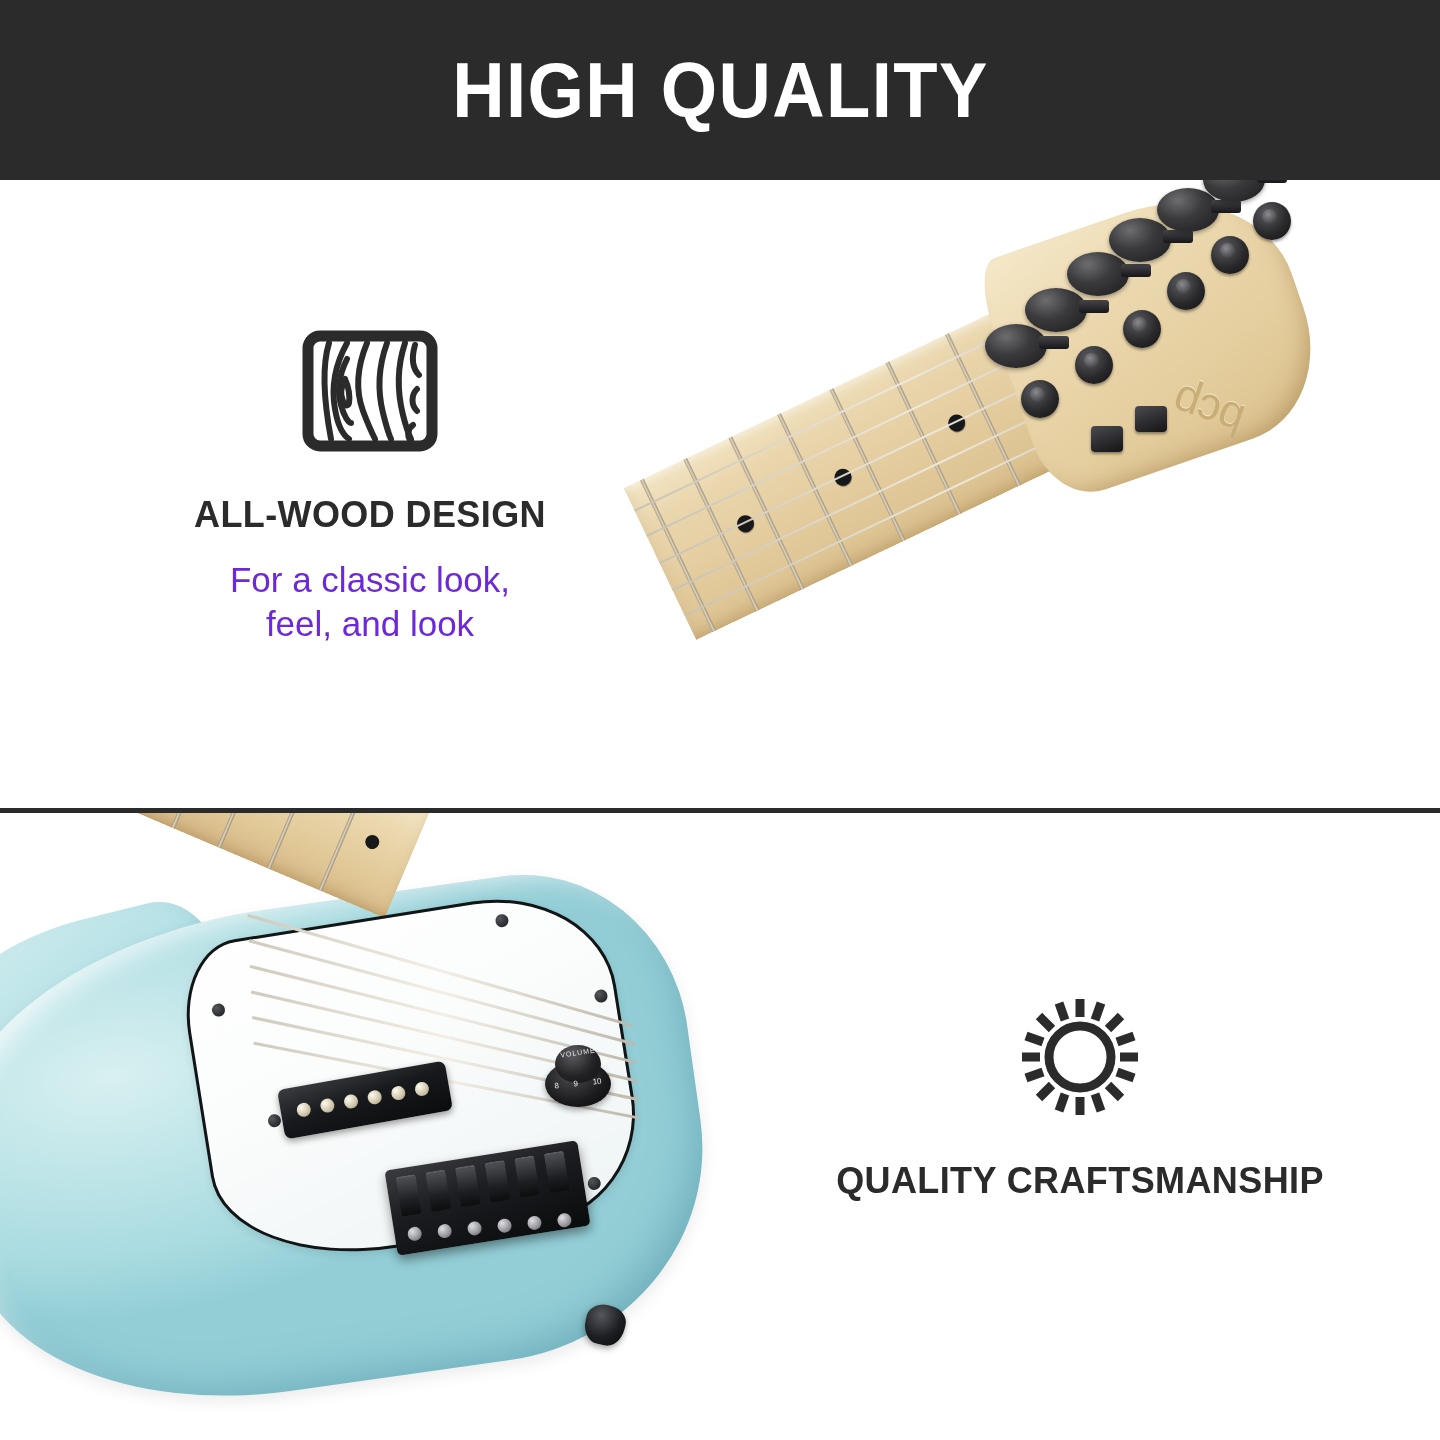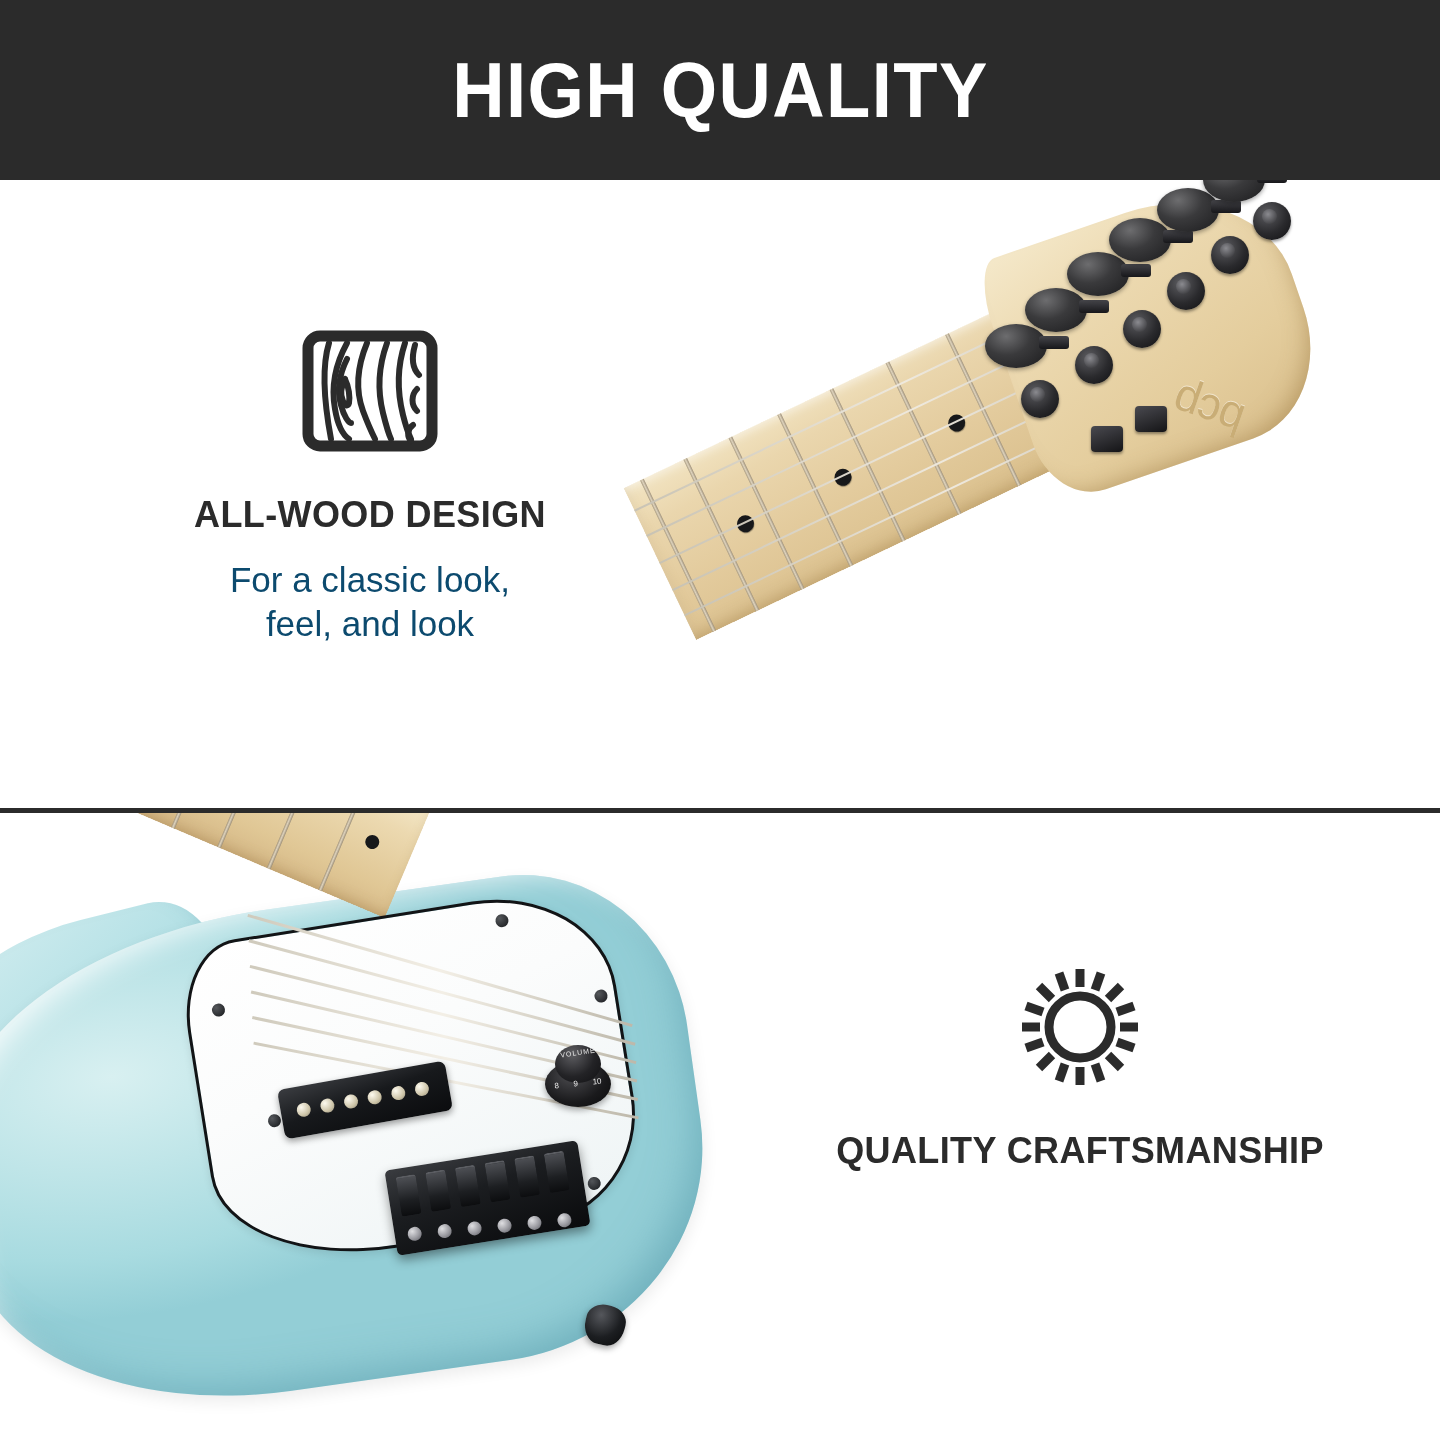--- a/index.html
+++ b/index.html
@@ -18,29 +18,29 @@
   }
 
   
   .panel-top{ position:absolute; left:0; top:180px; width:1440px; height:632px; background:#fff; overflow:hidden; }
   .divider{ position:absolute; left:0; top:808px; width:1440px; height:5px; background:#2b2b2b; }
   .panel-bottom{ position:absolute; left:0; top:813px; width:1440px; height:627px; background:#fff; overflow:hidden; }
 
   
   .feature{ position:absolute; text-align:center; }
   .feature-top{ left:60px; top:136px; width:620px; }
-  .feature-bottom{ left:760px; top:139px; width:640px; }
+  .feature-bottom{ left:760px; top:169px; width:640px; }
 
   .icon-wrap{ display:flex; justify-content:center; align-items:center; height:150px; }
   .feature-title{
     font-weight:bold; font-size:36px; color:#2b2b2b; letter-spacing:0.4px;
     margin-top:28px; white-space:nowrap;
   }
   .feature-sub{
-    font-size:35px; color:#0c4a6e; line-height:1.26; margin-top:22px; font-weight:300;
+    font-size:35px; color:#6d28d9; line-height:1.26; margin-top:22px; font-weight:300;
   }
 
   
   .neck-top-wrap{
     position:absolute; left:600px; top:0px; width:840px; height:632px;
   }
   .neck-shaft{
     position:absolute; left:60px; top:300px; width:600px; height:168px;
     background:linear-gradient(176deg,#f2e4c2 0%,#ead6ad 22%,#e3cb9d 55%,#d8bd89 100%);
     transform:rotate(-25.5deg); transform-origin:left center;

